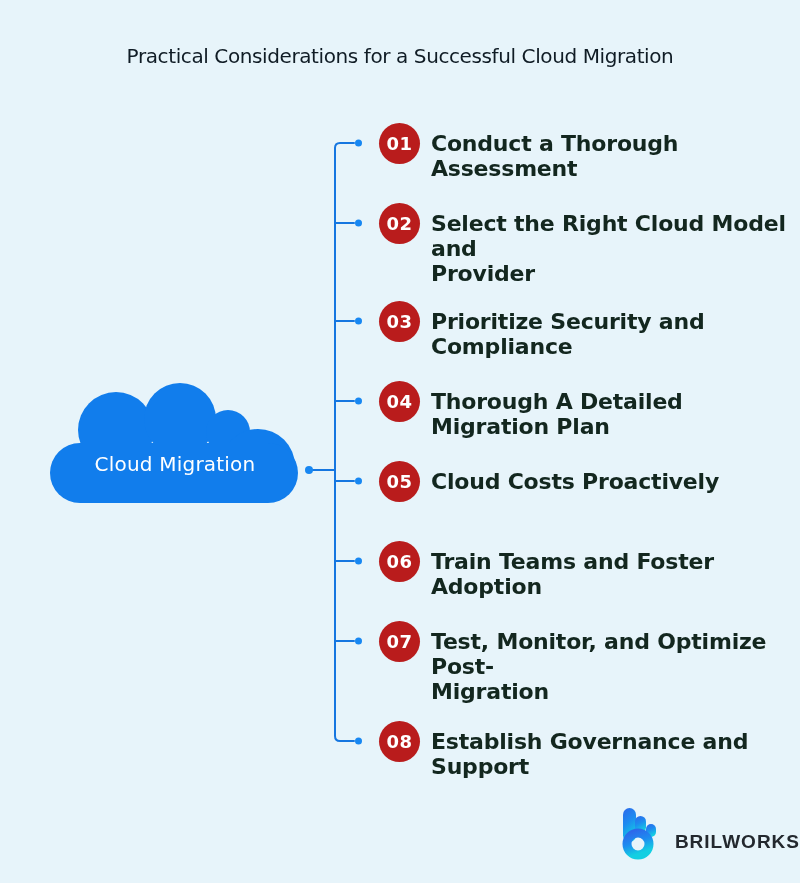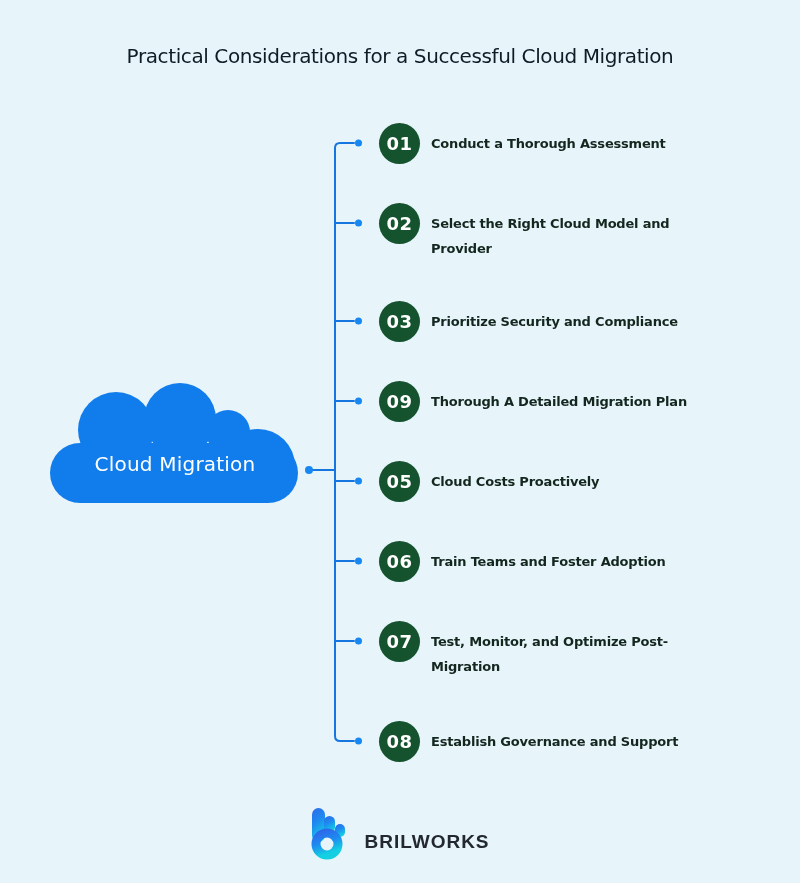--- a/index.html
+++ b/index.html
@@ -17,32 +17,32 @@
   .cloud-wrap{position:absolute;left:40px;top:375px;width:270px;height:140px;}
   .cloud-svg{position:absolute;left:0;top:0;}
   .cloud-label{
     position:absolute;left:0;top:77px;width:270px;text-align:center;
     color:#ffffff;font-size:20px;font-weight:500;letter-spacing:0.2px;
   }
   .step{position:absolute;left:379px;display:flex;align-items:flex-start;}
   .s1{top:123px}.s2{top:203px}.s3{top:301px}.s4{top:381px}
   .s5{top:461px}.s6{top:541px}.s7{top:621px}.s8{top:721px}
   .step-num{
-    width:41px;height:41px;border-radius:50%;background:#14532d;
+    width:41px;height:41px;border-radius:50%;background:#b91c1c;
     color:#ffffff;font-size:18px;font-weight:700;letter-spacing:0.5px;
     display:flex;align-items:center;justify-content:center;flex:0 0 auto;
   }
   .step-label{
     margin-left:11px;padding-top:8px;
-    font-size:13px;font-weight:700;line-height:25px;
+    font-size:22px;font-weight:700;line-height:25px;
     color:#13271f;letter-spacing:-0.2px;white-space:pre-line;
   }
   .footer{
     position:absolute;top:806px;left:0;width:800px;
-    display:flex;justify-content:center;align-items:flex-start;gap:16px;
+    display:flex;justify-content:flex-end;align-items:flex-start;gap:16px;
   }
   .brand-text{
     margin-top:25px;font-size:19px;font-weight:700;
     letter-spacing:1px;color:#23282e;
     font-family:"Liberation Sans","DejaVu Sans",sans-serif;
   }
 </style>
 </head>
 <body>
 
@@ -88,21 +88,21 @@
 <div class="step s2">
   <div class="step-num">02</div>
   <div class="step-label">Select the Right Cloud Model and
 Provider</div>
 </div>
 <div class="step s3">
   <div class="step-num">03</div>
   <div class="step-label">Prioritize Security and Compliance</div>
 </div>
 <div class="step s4">
-  <div class="step-num">09</div>
+  <div class="step-num">04</div>
   <div class="step-label">Thorough A Detailed Migration Plan</div>
 </div>
 <div class="step s5">
   <div class="step-num">05</div>
   <div class="step-label">Cloud Costs Proactively</div>
 </div>
 <div class="step s6">
   <div class="step-num">06</div>
   <div class="step-label">Train Teams and Foster Adoption</div>
 </div>

